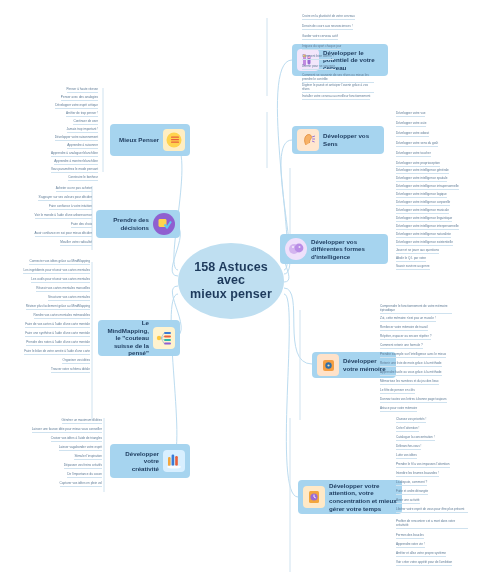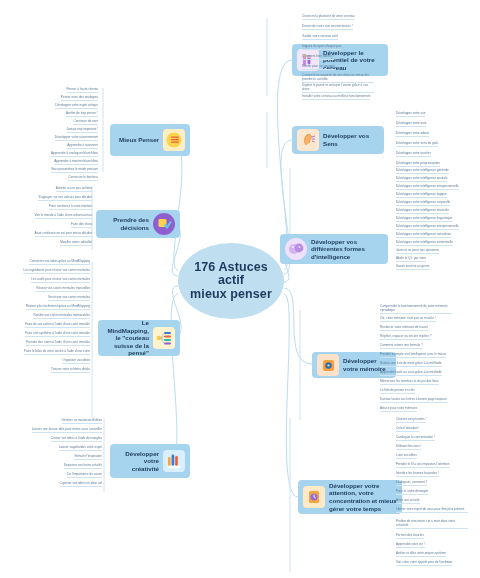--- a/index.html
+++ b/index.html
@@ -97,22 +97,22 @@
       <path d="M290 418 L290 572" stroke="#cfe2ef"></path>
       <path d="M103 88 L103 172" stroke="#cfe2ef"></path>
       <path d="M92 186 L92 250" stroke="#cfe2ef"></path>
       <path d="M92 262 L92 420" stroke="#cfe2ef"></path>
       <path d="M104 418 L104 492" stroke="#cfe2ef"></path>
     </g>
   </svg>
 
   <div class="center-node">
     <div>
-      <span>176 Astuces</span>
-      <span>actif</span>
+      <span>158 Astuces</span>
+      <span>avec</span>
       <span>mieux penser</span>
     </div>
   </div>
 
   <div class="branch" style="left:292px;top:44px;width:96px;height:32px;">
     <div class="ico" style="background:#f2e6fb;">
       <svg width="16" height="16" viewBox="0 0 16 16" aria-hidden="true">
         <rect x="3" y="2" width="3" height="12" rx="1.4" fill="#c08ae0"></rect>
         <rect x="7.5" y="3.5" width="3" height="9" rx="1.4" fill="#9a6ad4"></rect>
         <circle cx="4.5" cy="4" r="1.4" fill="#ffd166"></circle>

